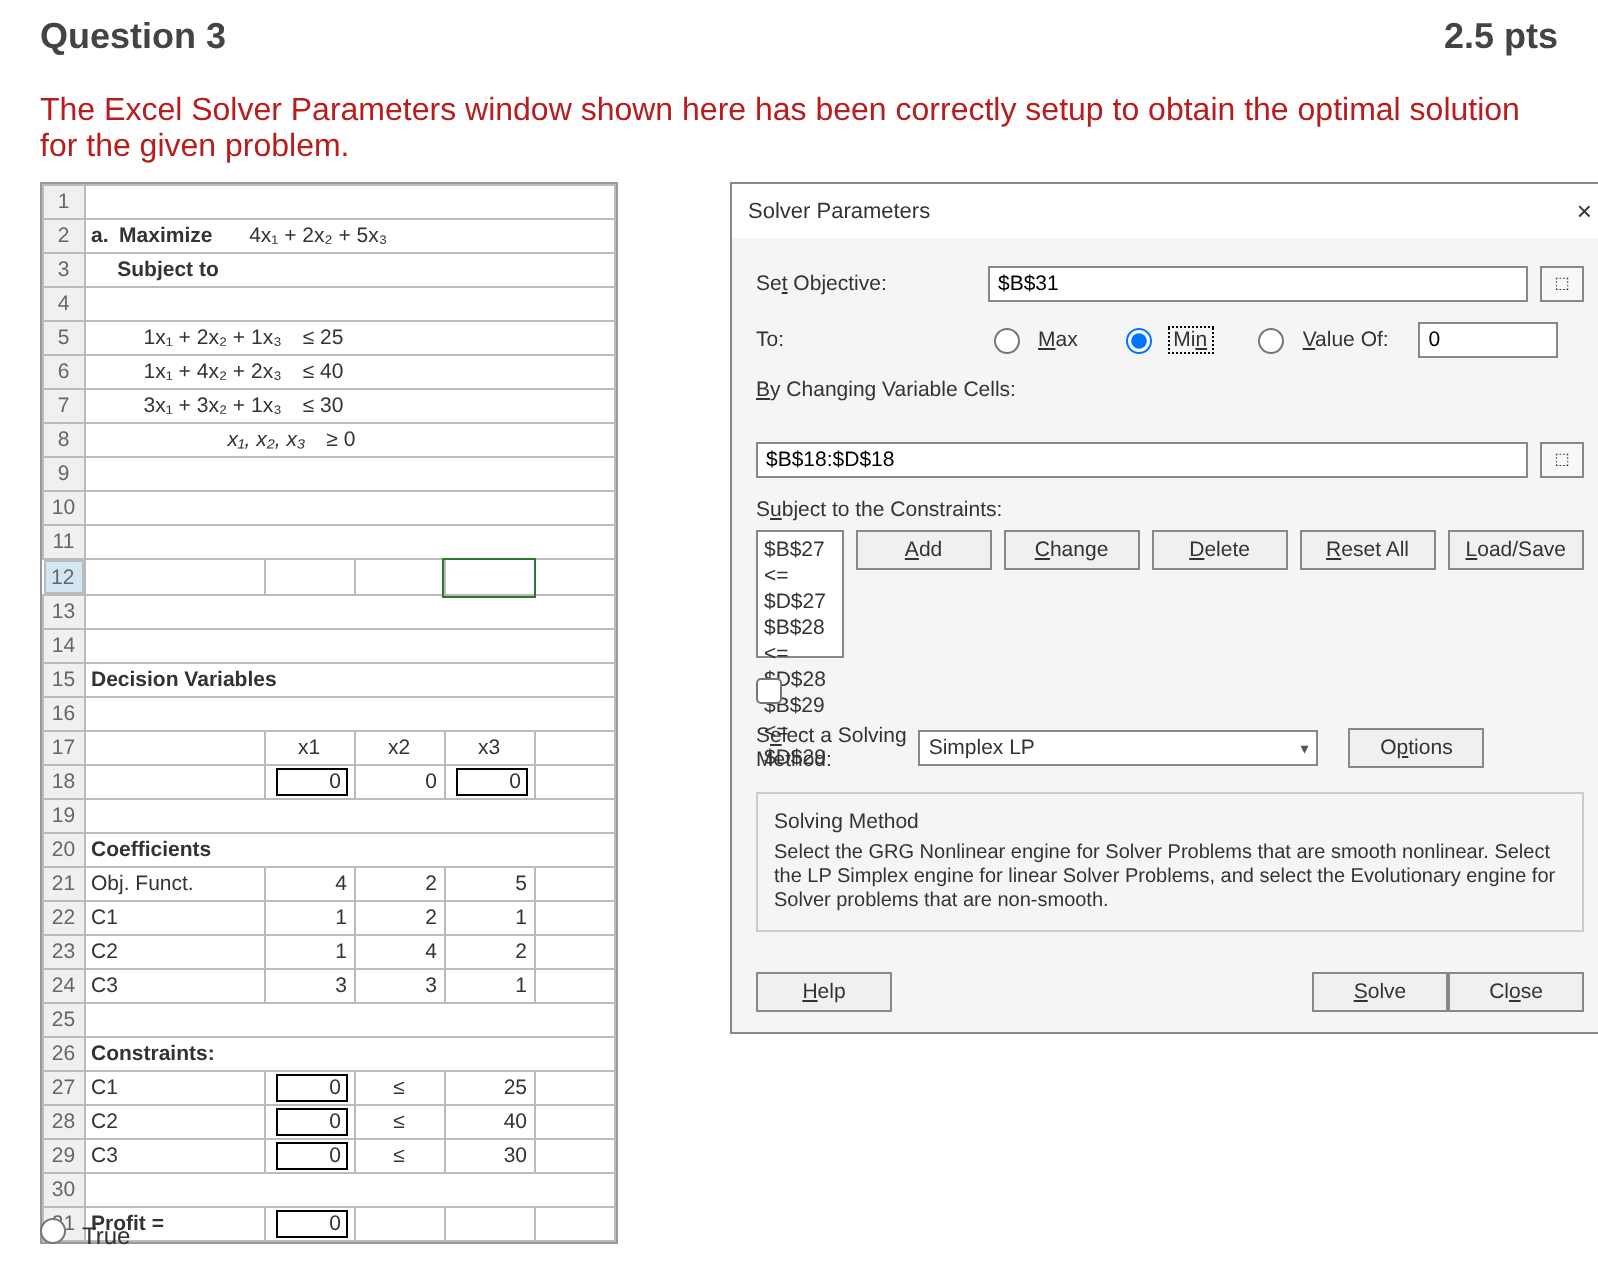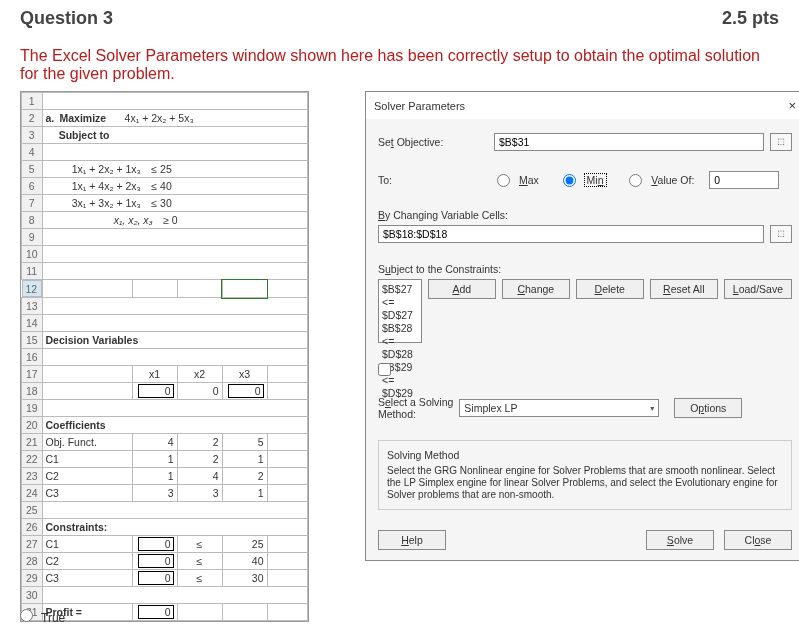--- a/index.html
+++ b/index.html
@@ -14,21 +14,21 @@
 .sheet td.rn{background:#f0f0f0;width:20px;text-align:center;color:#666}
 .sheet td.sel{background:#d4e6f1}
 .prob{padding:2px 4px;font-family:'Times New Roman',serif;font-size:12px}
 .boxed{border:1px solid #000;display:inline-block;min-width:36px;text-align:right;padding:0 2px}
 .sc{text-align:center;width:45px}
 .sr{text-align:right;width:45px}
 .currcell{outline:1.5px solid #2b7a2b}
 .dialog{position:absolute;left:345px;top:0;width:440px;background:#f5f5f5;border:1px solid #888;font-size:10.5px}
 .dlgtitle{background:#fff;padding:6px 8px;font-size:11px;display:flex;justify-content:space-between;align-items:center}
 .dlgbody{padding:14px 12px 10px}
-.row{display:flex;align-items:center;margin-bottom:20px;gap:6px}
+.row{display:flex;align-items:center;margin-bottom:10px;gap:6px}
 .lbl{min-width:110px}
 .inp{border:1px solid #888;background:#fff;height:18px;padding:1px 4px;font-size:10.5px}
 .inp.lg{flex:1}
 .inp.sm{width:70px}
 .pickbtn{width:22px;height:18px;border:1px solid #888;background:#f8f8f8;font-size:8px;text-align:center;line-height:16px}
 .radio{margin:0 3px}
 .clist{border:1px solid #888;background:#fff;height:64px;padding:3px;width:300px;font-size:10.5px;line-height:13px}
 .sidebtns{display:flex;flex-direction:row;gap:6px}
 .btn{border:1px solid #888;background:#f0f0f0;padding:3px 8px;font-size:10.5px;min-width:68px;text-align:center;cursor:pointer}
 .btn u{text-decoration:underline}
@@ -244,21 +244,21 @@
         <div class="row">
           <span class="lbl">To:</span>
           <input type="radio" class="radio" style=""><span><u>M</u>ax</span>
           &nbsp;&nbsp;&nbsp;
           <input type="radio" class="radio" checked="" style=""><span style="outline:1px dotted #000;padding:0 2px">Mi<u>n</u></span>
           &nbsp;&nbsp;&nbsp;
           <input type="radio" class="radio" style=""><span><u>V</u>alue Of:</span>
           &nbsp;
           <input class="inp sm" value="0" style="">
         </div>
-        <div style="margin-bottom:4px"><u>B</u>y Changing Variable Cells:</div>
+        <div style="margin-bottom:20px"><u>B</u>y Changing Variable Cells:</div>
         <div class="row">
           <input class="inp lg" value="$B$18:$D$18" style="">
           <div class="pickbtn">⬚</div>
         </div>
         <div style="margin-bottom:4px">S<u>u</u>bject to the Constraints:</div>
         <div class="row" style="align-items:flex-start">
           <div class="clist">
             <div>$B$27 &lt;= $D$27</div>
             <div>$B$28 &lt;= $D$28</div>
             <div>$B$29 &lt;= $D$29</div>
@@ -283,21 +283,21 @@
           &nbsp;
           <div class="btn">O<u>p</u>tions</div>
         </div>
         <div class="fs">
           <div class="fslbl">Solving Method</div>
           <div class="fstext">Select the GRG Nonlinear engine for Solver Problems that are smooth nonlinear. Select the LP Simplex engine for linear Solver Problems, and select the Evolutionary engine for Solver problems that are non-smooth.</div>
         </div>
       </div>
       <div class="ftr">
         <div class="btn"><u>H</u>elp</div>
-        <div style="display:flex;gap:10px">
+        <div style="display:flex;">
           <div class="btn"><u>S</u>olve</div>
           <div class="btn">Cl<u>o</u>se</div>
         </div>
       </div>
     </div>
 
     <div class="answers">
       <div class="ansrow"><input type="radio" name="a" style=""><span>True</span></div>
       <div class="ansrow"><input type="radio" name="a" style=""><span>False</span></div>
     </div>

